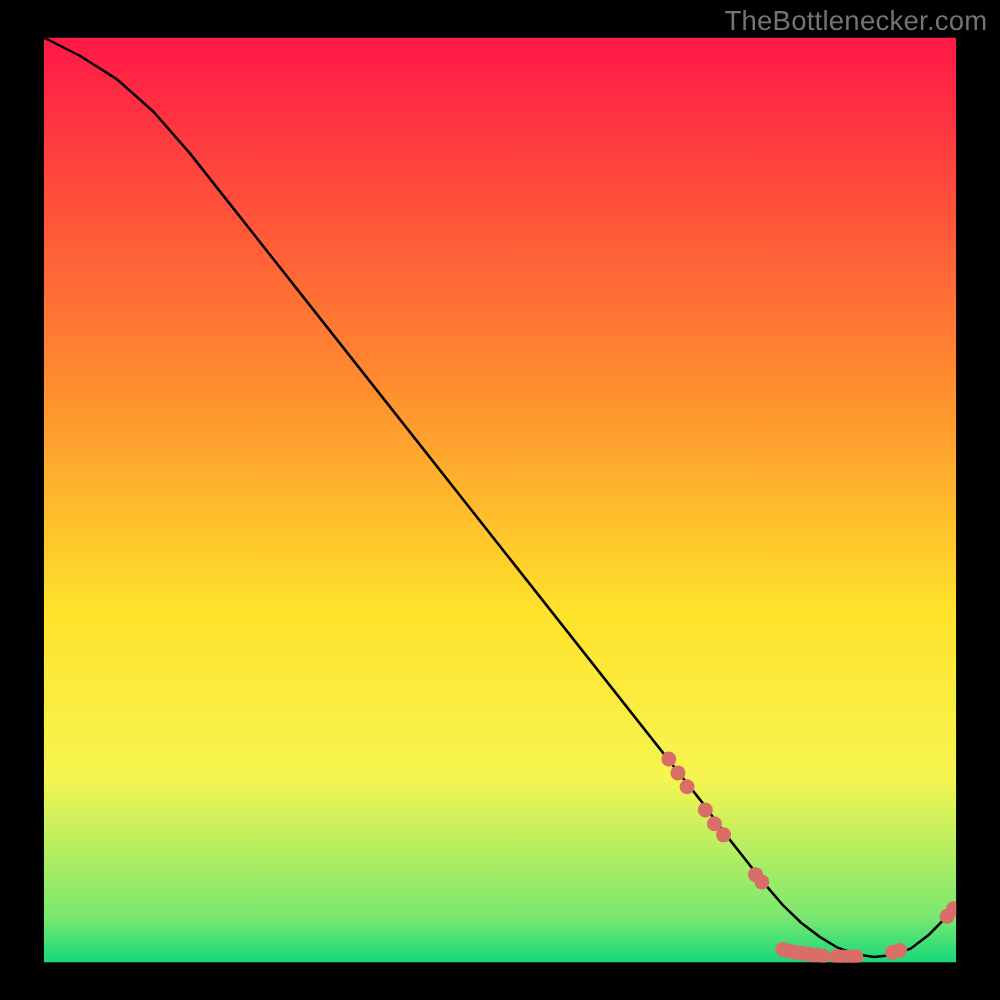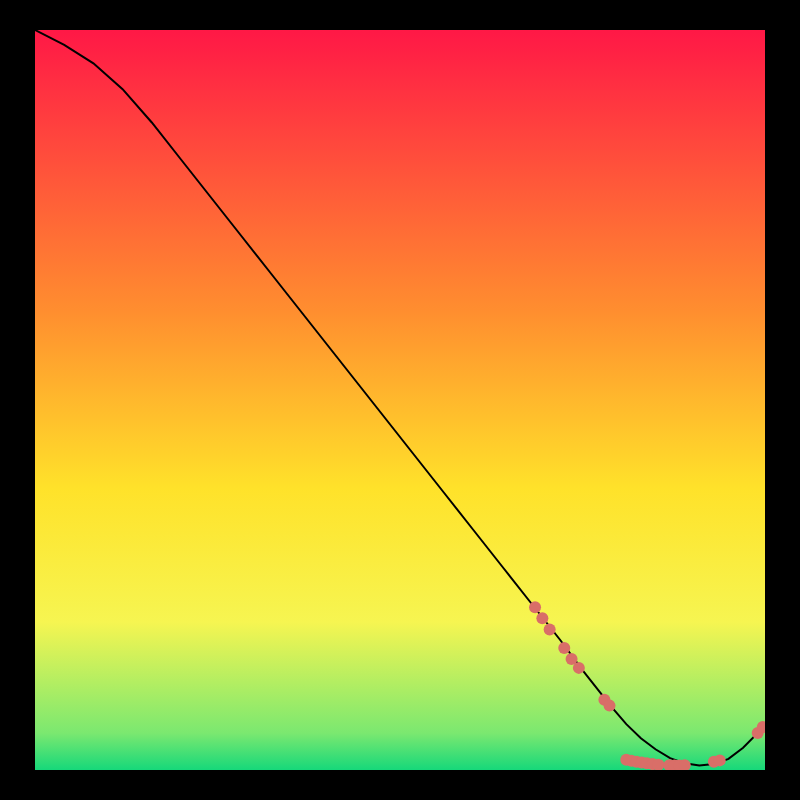--- a/index.html
+++ b/index.html
@@ -36,20 +36,21 @@
   }
   .plot svg {
     display: block;
   }
 </style>
 </head>
 <body>
 
 <div class="stage">
 
+  <div class="watermark">TheBottlenecker.com</div>
 
   <div class="plot">
     <svg id="plot-svg" width="730" height="740" viewBox="0 0 730 740">
       <defs>
         <linearGradient id="bg-grad" x1="0" y1="0" x2="0" y2="1">
           <stop id="g0" offset="0%" stop-color="#ff1846"></stop>
           <stop id="g1" offset="38%" stop-color="#ff8e2f"></stop>
           <stop id="g2" offset="62%" stop-color="#ffe22a"></stop>
           <stop id="g3" offset="80%" stop-color="#f6f551"></stop>
           <stop id="g4" offset="95%" stop-color="#7be870"></stop>

